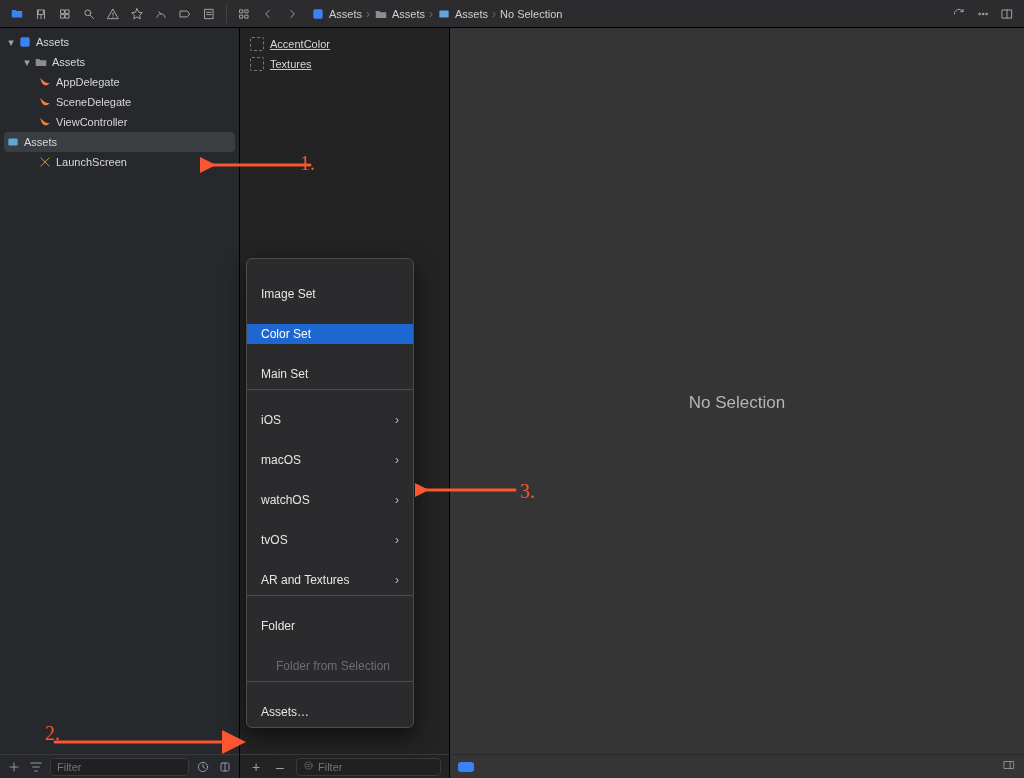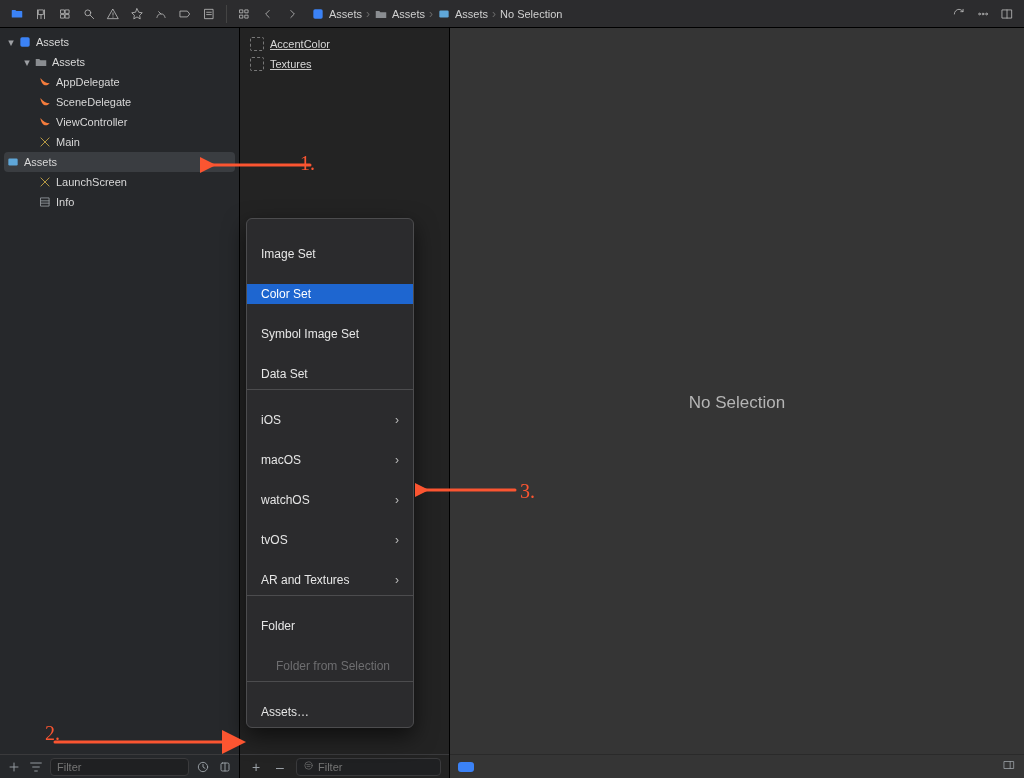--- a/index.html
+++ b/index.html
@@ -234,55 +234,36 @@
           <span>SceneDelegate</span>
         </div>
         <div class="row indent2">
           <span class="ficon swift">
               <svg class="fillcur" viewBox="0 0 24 24">
                 <path d="M4 5c5 6 10 9 16 9-4 5-13 7-16-9z"></path>
               </svg>
             </span>
           <span>ViewController</span>
         </div>
-        <div class="row indent2">
-          <span class="ficon ib">
-              <svg viewBox="0 0 24 24">
-                <line x1="5" y1="5" x2="19" y2="19"></line>
-                <line x1="19" y1="5" x2="5" y2="19"></line>
-              </svg>
-            </span>
-          <span>Main</span>
-        </div>
         <div class="row indent2 selected">
           <span class="ficon asset">
               <svg class="fillcur" viewBox="0 0 24 24">
                 <rect x="4" y="6" width="16" height="12" rx="2"></rect>
               </svg>
             </span>
           <span>Assets</span>
         </div>
         <div class="row indent2">
           <span class="ficon launch">
               <svg viewBox="0 0 24 24">
                 <line x1="5" y1="5" x2="19" y2="19"></line>
                 <line x1="19" y1="5" x2="5" y2="19"></line>
               </svg>
             </span>
           <span>LaunchScreen</span>
-        </div>
-        <div class="row indent2">
-          <span class="ficon plist">
-              <svg viewBox="0 0 24 24">
-                <rect x="5" y="5" width="14" height="14"></rect>
-                <line x1="5" y1="10" x2="19" y2="10"></line>
-                <line x1="5" y1="14" x2="19" y2="14"></line>
-              </svg>
-            </span>
-          <span>Info</span>
         </div>
       </div>
       <div class="nav-footer">
         <span class="mini-btn">
             <svg viewBox="0 0 24 24">
               <line x1="12" y1="6" x2="12" y2="18"></line>
               <line x1="6" y1="12" x2="18" y2="12"></line>
             </svg>
           </span>
         <span class="mini-btn">
@@ -348,24 +329,21 @@
 </div>
 
 <div class="ctx-menu" style="left:246px; bottom:50px;">
   <div class="ctx-item">
       <span>Image Set</span>
     </div>
   <div class="ctx-item highlight">
       <span>Color Set</span>
     </div>
   <div class="ctx-item">
-      <span>Symbol Image Set</span>
-    </div>
-  <div class="ctx-item">
-      <span>Data Set</span>
+      <span>Main Set</span>
     </div>
   <div class="ctx-sep"></div>
   <div class="ctx-item">
       <span>iOS</span>
       <span class="ctx-sub">›</span>
     </div>
   <div class="ctx-item">
       <span>macOS</span>
       <span class="ctx-sub">›</span>
     </div>

